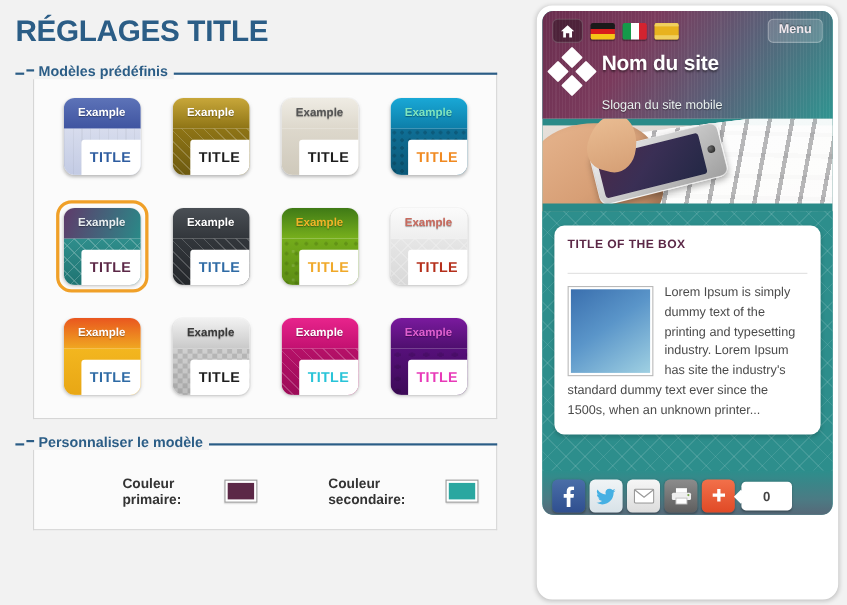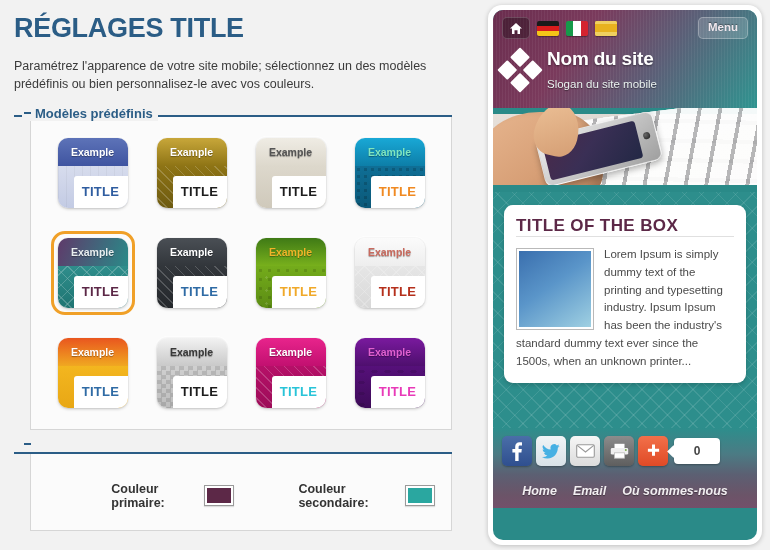--- a/index.html
+++ b/index.html
@@ -153,21 +153,21 @@
     position: absolute;
     left: 488px; top: 5px;
     width: 274px; height: 540px;
     background: #ffffff;
     border-radius: 14px;
     box-shadow: 0 1px 5px rgba(0,0,0,0.22);
     padding: 5px;
   }
   .preview-inner {
     position: relative;
-    width: 264px; height: 530px;
+    width: 264px; height: 458px;
     border-radius: 10px;
     overflow: hidden;
     background: #2a8a88;
   }
   .mob-topbar {
     position: relative;
     height: 98px;
     background: linear-gradient(125deg, #6a2d4e 0%, #7a3a5c 32%, #5b5f77 62%, #2f9490 100%);
   }
   .mob-topbar::after {
@@ -199,21 +199,21 @@
     border-radius: 5px;
     background: rgba(255,255,255,0.16);
     border: 1px solid rgba(255,255,255,0.28);
     color: #f0e8ee;
     font-size: 11.5px; font-weight: bold;
     text-shadow: 0 -1px 1px rgba(0,0,0,0.4);
     line-height: 1.1;
   }
   .mob-brand {
     position: relative; z-index: 2;
-    display: flex; align-items: center;
+    display: flex; align-items: flex-start;
     padding: 9px 0 0 10px;
   }
   .logo-diamond {
     width: 34px; height: 34px;
     position: relative;
     transform: rotate(45deg);
     margin-right: 10px;
     flex: 0 0 auto;
   }
   .logo-diamond i {
@@ -226,21 +226,21 @@
   .logo-diamond i:nth-child(4) { right: 1px; bottom: 1px; }
   .brand-txt { line-height: 1.15; }
   .brand-name {
     font-size: 19px; font-weight: bold; color: #ffffff;
     text-shadow: 0 1px 2px rgba(0,0,0,0.45);
     letter-spacing: -0.2px;
   }
   .brand-slogan {
     font-size: 11.5px; color: #eaf2f0;
     text-shadow: 0 1px 1px rgba(0,0,0,0.45);
-    margin-top: 8px;
+    margin-top: 20px;
   }
 
   
   .mob-banner {
     position: relative;
     height: 84px;
     overflow: hidden;
     background: linear-gradient(160deg, #e8e2dc 0%, #d9d3cd 45%, #c9c4c0 100%);
   }
   .kbd {
@@ -303,24 +303,24 @@
       repeating-linear-gradient(-45deg, rgba(255,255,255,0.10) 0 1px, transparent 1px 12px);
   }
   .content-box {
     position: relative; z-index: 2;
     background: #ffffff;
     border-radius: 9px;
     padding: 11px 12px 12px 12px;
     box-shadow: 0 2px 4px rgba(0,0,0,0.18);
   }
   .box-title {
-    font-size: 17px; font-weight: bold;
+    font-size: 11px; font-weight: bold;
     color: #5c2847;
     letter-spacing: 0.4px;
-    padding-bottom: 0;
+    padding-bottom: 20px;
     border-bottom: 1px solid #e0e0e0;
     margin-bottom: 9px;
   }
   .box-thumb {
     float: left;
     width: 78px; height: 82px;
     margin: 2px 10px 4px 0;
     border: 1px solid #b9b9b9;
     padding: 2px;
     background: #fff;
@@ -389,21 +389,20 @@
     text-shadow: 0 1px 1px rgba(0,0,0,0.35);
   }
 </style>
 </head>
 <body>
 
 <div id="root">
 
   <div class="left-panel">
     <div class="page-title">RÉGLAGES TITLE</div>
-    <div class="page-desc">Paramétrez l'apparence de votre site mobile; sélectionnez un des modèles prédéfinis ou bien personnalisez-le avec vos couleurs.</div>
 
     <div class="group">
       <div class="group-rule"></div>
       <div class="group-legend">
         <span class="legend-dash"></span>
         <span>Modèles prédéfinis</span>
       </div>
       <div class="group-body">
         <div class="tpl-grid" id="template-grid">
             <div class="tpl-cell">
@@ -563,20 +562,21 @@
               </div>
             </div>
           </div>
       </div>
     </div>
 
     <div class="group">
       <div class="group-rule"></div>
       <div class="group-legend">
         <span class="legend-dash"></span>
+        <span>Personnaliser le modèle</span>
       </div>
       <div class="group-body">
         <div class="color-row">
           <div class="spacer-1"></div>
           <div class="color-field">
             <span class="color-label">Couleur primaire:</span>
             <span class="swatch">
                 <i id="sw-primary" style="background: rgb(92, 40, 71);"></i>
               </span>
           </div>
@@ -629,21 +629,21 @@
         <div class="thumbf"></div>
         <div class="banner-strip-bot"></div>
       </div>
 
       <div class="mob-content">
         <div class="content-box">
           <div class="box-title">TITLE OF THE BOX</div>
           <div class="box-thumb">
               <i></i>
             </div>
-          <div class="box-text">Lorem Ipsum is simply dummy text of the printing and typesetting industry. Ipsum Ipsum has been the industry's standard dummy text ever since the 1500s, when an unknown printer...</div>
+          <div class="box-text">Lorem Ipsum is simply dummy text of the printing and typesetting industry. Lorem Ipsum has site the industry's standard dummy text ever since the 1500s, when an unknown printer...</div>
           <div style="clear:both"></div>
         </div>
       </div>
 
       <div class="mob-social">
         <div class="sbtn sb-fb">
           <svg width="10" height="19" viewBox="0 0 10 19">
             <path d="M6.6 19V10.4h2.8l.42-3.3H6.6V5c0-.95.27-1.6 1.63-1.6H10V.45C9.7.41 8.66.32 7.45.32 4.93.32 3.2 1.86 3.2 4.69V7.1H.4v3.3h2.8V19z" fill="#ffffff"></path>
           </svg>
         </div>

